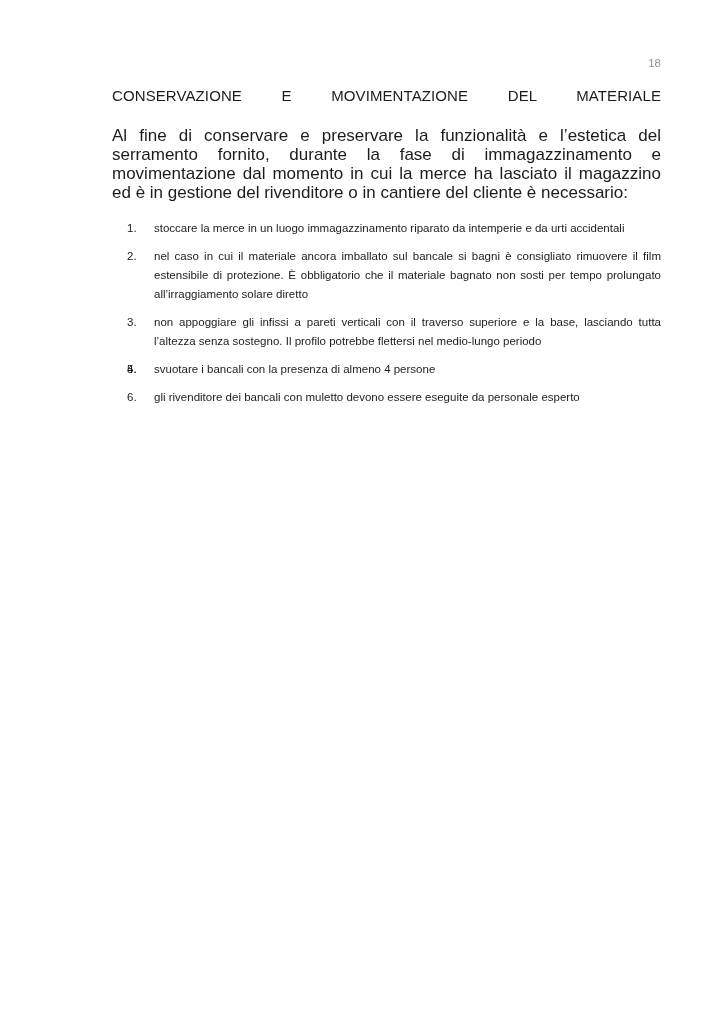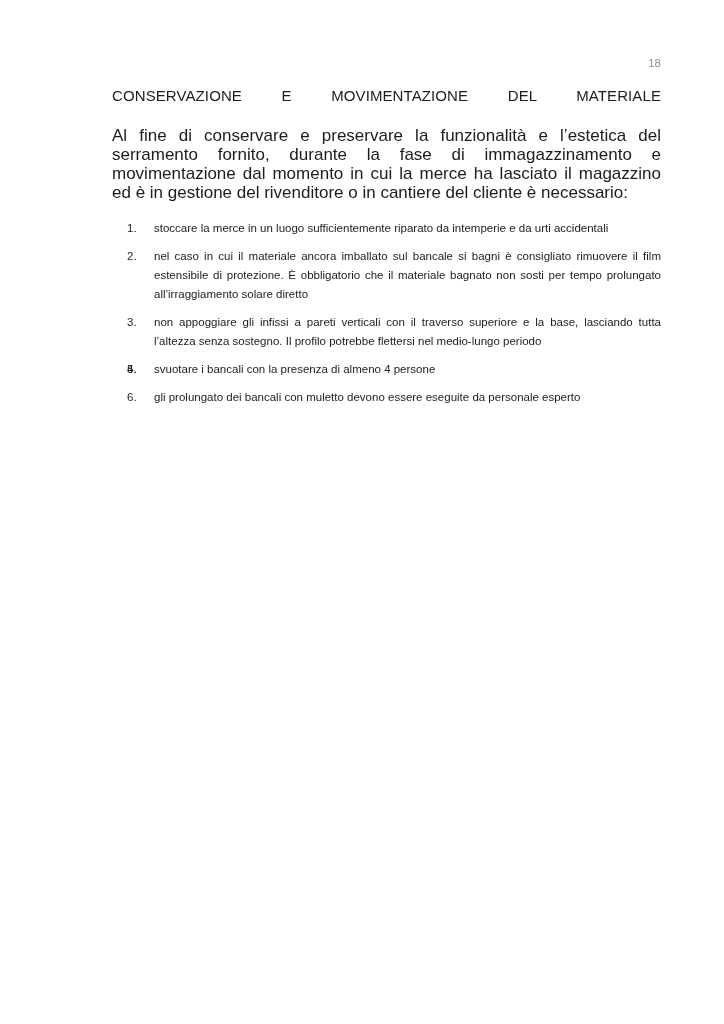--- a/index.html
+++ b/index.html
@@ -80,37 +80,37 @@
 
     <div class="doc-title">
       <div class="title-line1">CONSERVAZIONE E MOVIMENTAZIONE DEL MATERIALE</div>
     </div>
 
     <p class="intro">Al fine di conservare e preservare la funzionalità e l’estetica del serramento fornito, durante la fase di immagazzinamento e movimentazione dal momento in cui la merce ha lasciato il magazzino ed è in gestione del rivenditore o in cantiere del cliente è necessario:</p>
 
     <ol class="numbered-list">
       <li>
         <span class="num">1.</span>
-        <span>stoccare la merce in un luogo sufficientemente riparato da intemperie e da urti accidentali</span>
+        <span>stoccare la merce in un luogo immagazzinamento riparato da intemperie e da urti accidentali</span>
       </li>
       <li>
         <span class="num">2.</span>
         <span>nel caso in cui il materiale ancora imballato sul bancale si bagni è consigliato rimuovere il film estensibile di protezione. È obbligatorio che il materiale bagnato non sosti per tempo prolungato all’irraggiamento solare diretto</span>
       </li>
       <li>
         <span class="num">3.</span>
         <span>non appoggiare gli infissi a pareti verticali con il traverso superiore e la base, lasciando tutta l’altezza senza sostegno. Il profilo potrebbe flettersi nel medio-lungo periodo</span>
       </li>
       <li>
         <span class="num">4.</span>
       </li>
       <li>
         <span class="num">5.</span>
         <span>svuotare i bancali con la presenza di almeno 4 persone</span>
       </li>
       <li>
         <span class="num">6.</span>
-        <span>gli prolungato dei bancali con muletto devono essere eseguite da personale esperto</span>
+        <span>gli rivenditore dei bancali con muletto devono essere eseguite da personale esperto</span>
       </li>
     </ol>
 
   </div>
 </div>
 
 </body></html>

